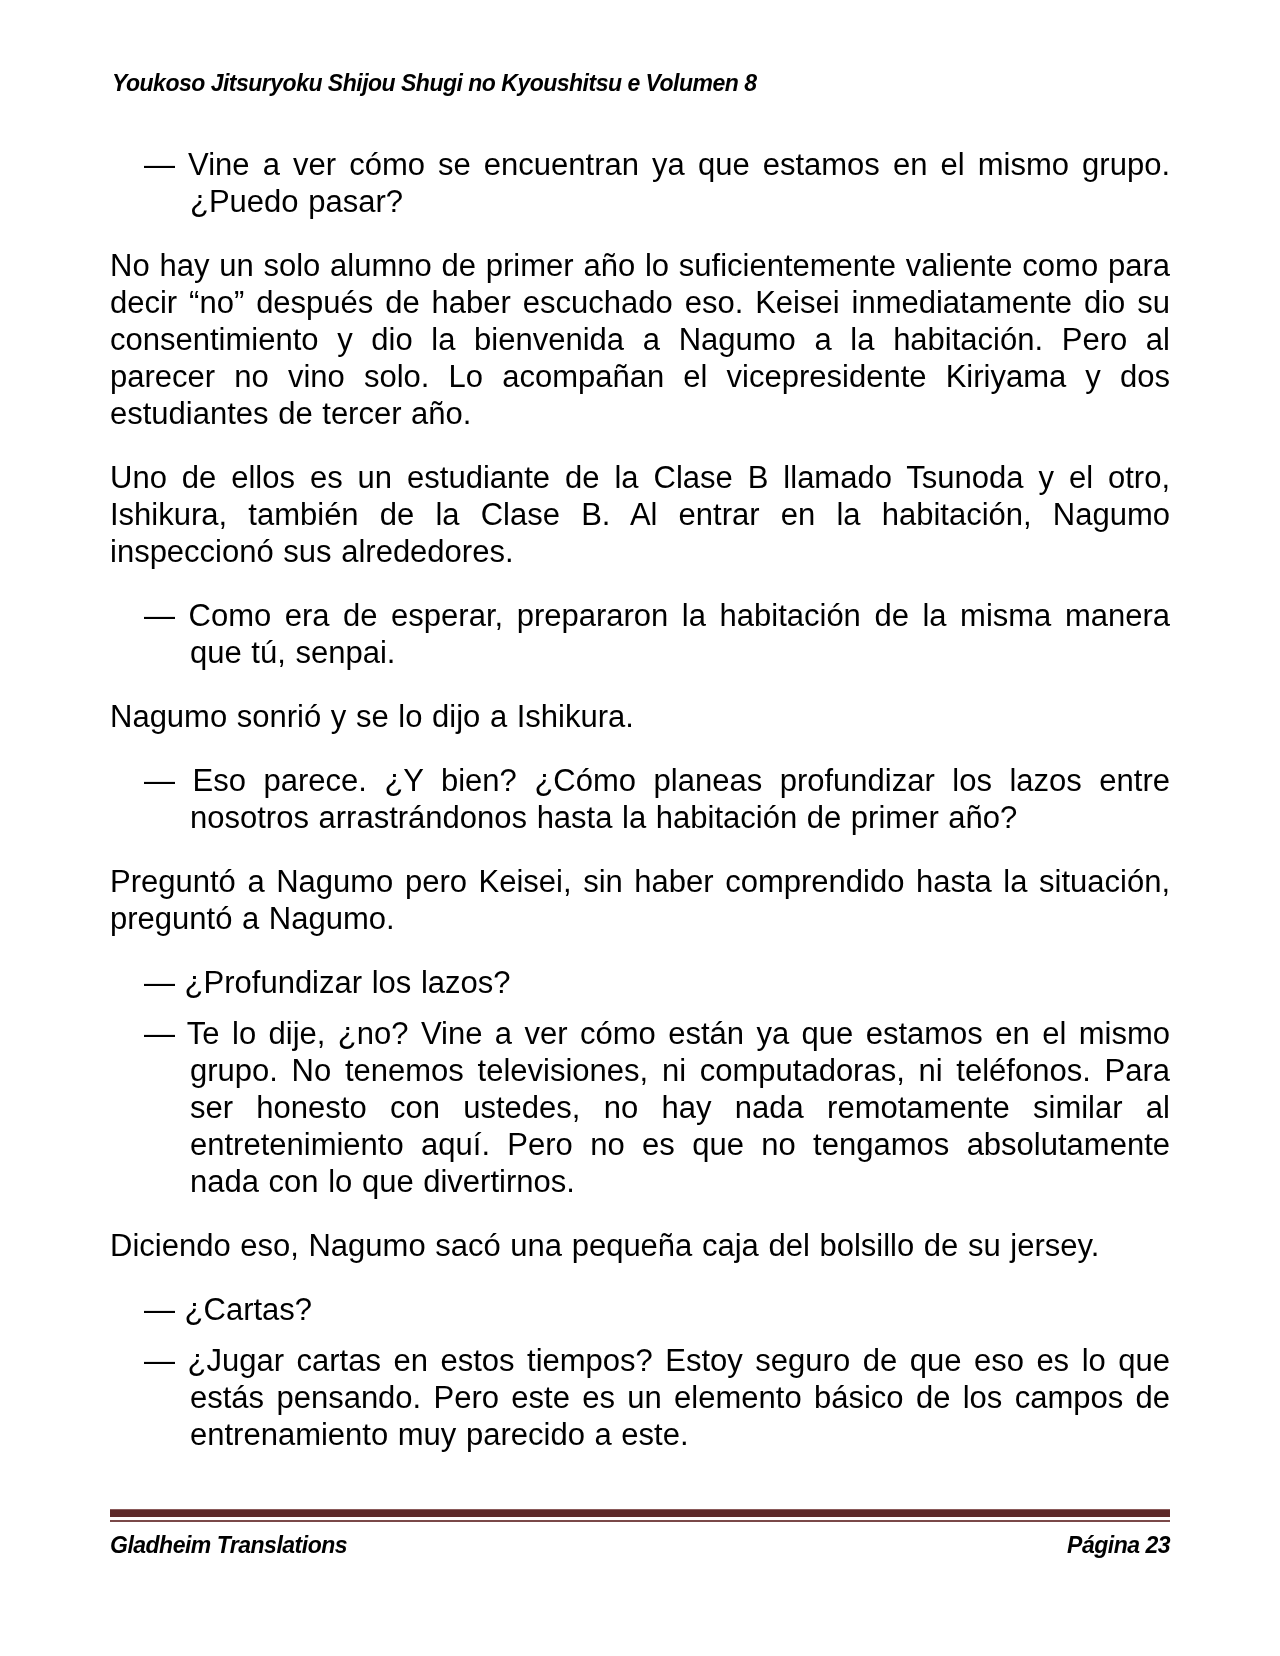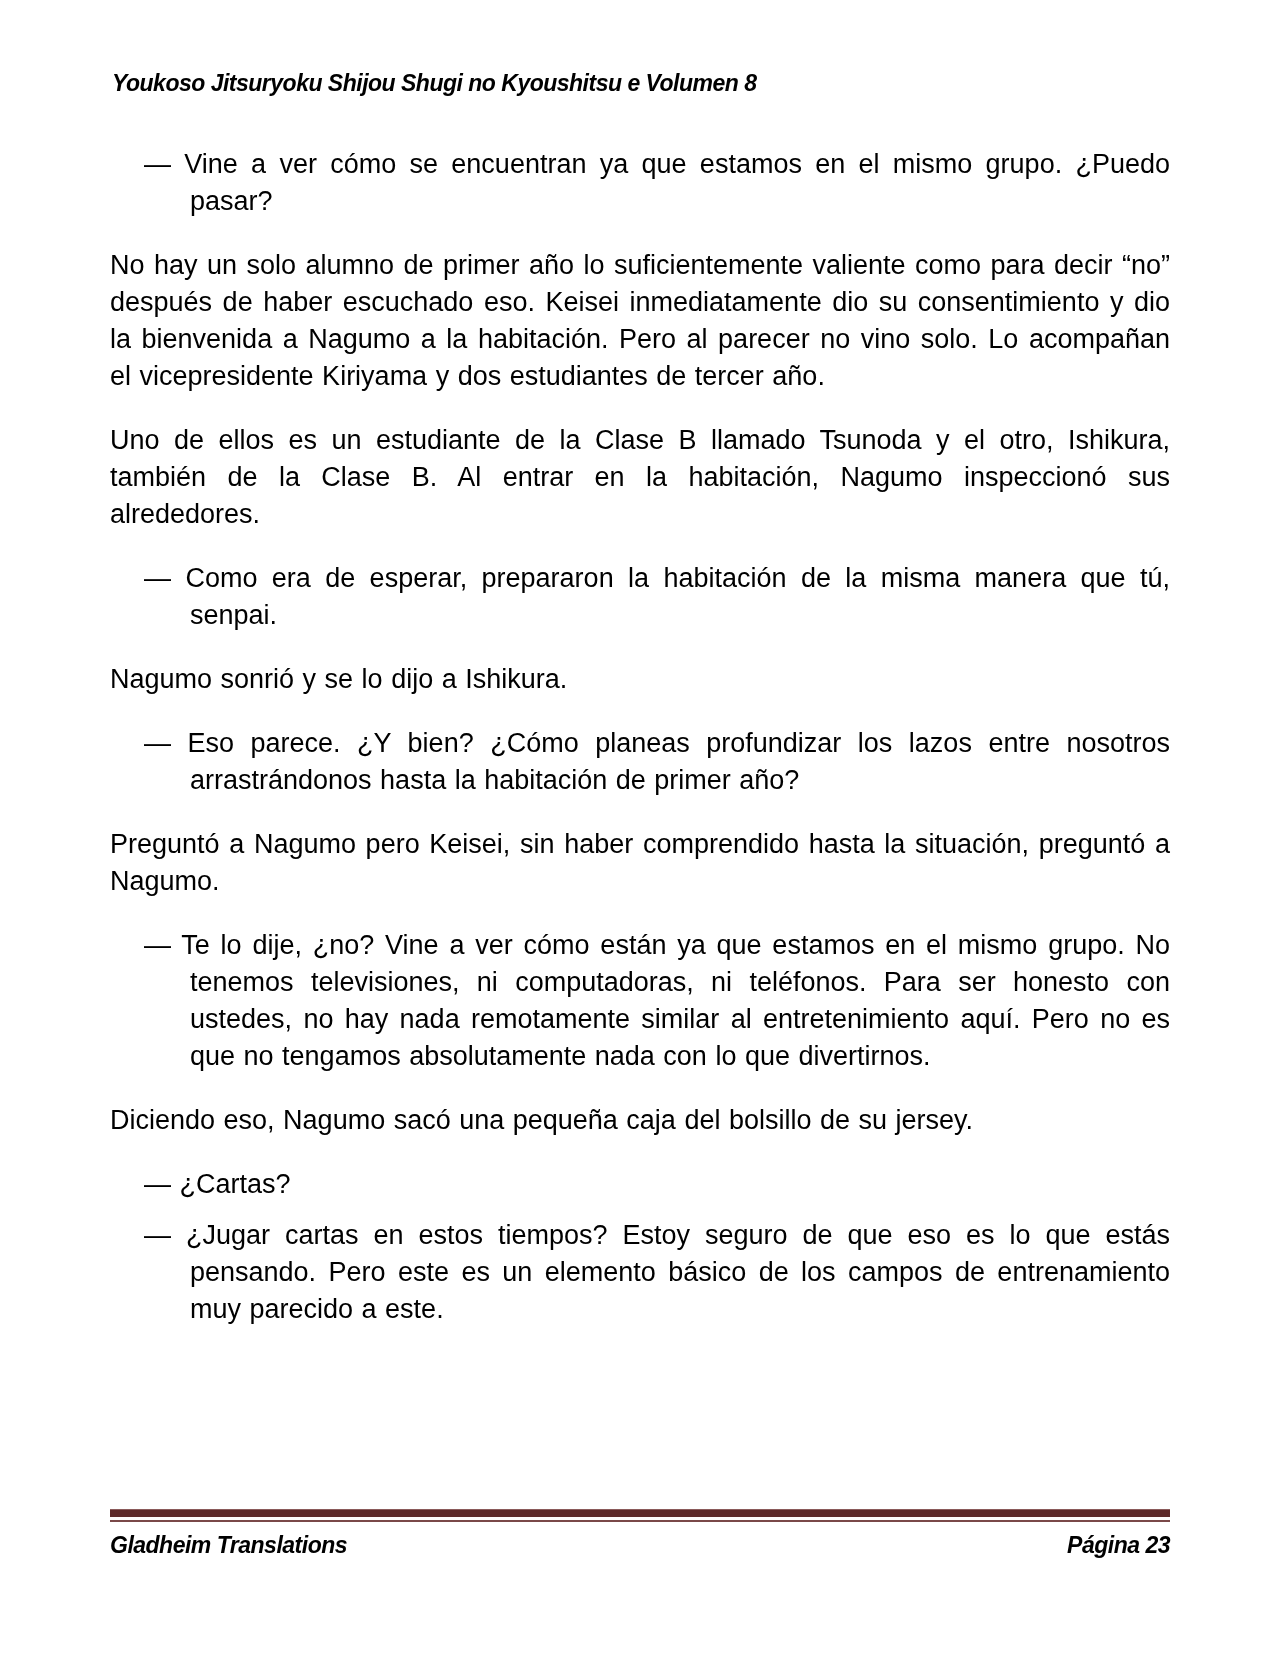--- a/index.html
+++ b/index.html
@@ -29,21 +29,21 @@
     white-space: nowrap;
   }
   .content {
     position: absolute;
     left: 110px;
     top: 146px;
     width: 1060px;
   }
   .para {
     margin: 27px 0 0 0;
-    font-size: 27px;
+    font-size: 31px;
     line-height: 37px;
     color: #000000;
     text-align: justify;
     letter-spacing: 0;
     word-spacing: 1px;
   }
   .para:first-child {
     margin-top: 0;
   }
   .dialogue {
@@ -93,20 +93,21 @@
   <div class="header-title">Youkoso Jitsuryoku Shijou Shugi no Kyoushitsu e Volumen 8</div>
 
   <main class="content">
     <p class="para dialogue">— Vine a ver cómo se encuentran ya que estamos en el mismo grupo. ¿Puedo pasar?</p>
     <p class="para narration">No hay un solo alumno de primer año lo suficientemente valiente como para decir “no” después de haber escuchado eso. Keisei inmediatamente dio su consentimiento y dio la bienvenida a Nagumo a la habitación. Pero al parecer no vino solo. Lo acompañan el vicepresidente Kiriyama y dos estudiantes de tercer año.</p>
     <p class="para narration">Uno de ellos es un estudiante de la Clase B llamado Tsunoda y el otro, Ishikura, también de la Clase B. Al entrar en la habitación, Nagumo inspeccionó sus alrededores.</p>
     <p class="para dialogue">— Como era de esperar, prepararon la habitación de la misma manera que tú, senpai.</p>
     <p class="para narration">Nagumo sonrió y se lo dijo a Ishikura.</p>
     <p class="para dialogue">— Eso parece. ¿Y bien? ¿Cómo planeas profundizar los lazos entre nosotros arrastrándonos hasta la habitación de primer año?</p>
     <p class="para narration">Preguntó a Nagumo pero Keisei, sin haber comprendido hasta la situación, preguntó a Nagumo.</p>
+    <p class="para dialogue">— ¿Profundizar los lazos?</p>
     <p class="para dialogue">— Te lo dije, ¿no? Vine a ver cómo están ya que estamos en el mismo grupo. No tenemos televisiones, ni computadoras, ni teléfonos. Para ser honesto con ustedes, no hay nada remotamente similar al entretenimiento aquí. Pero no es que no tengamos absolutamente nada con lo que divertirnos.</p>
     <p class="para narration">Diciendo eso, Nagumo sacó una pequeña caja del bolsillo de su jersey.</p>
     <p class="para dialogue">— ¿Cartas?</p>
     <p class="para dialogue">— ¿Jugar cartas en estos tiempos? Estoy seguro de que eso es lo que estás pensando. Pero este es un elemento básico de los campos de entrenamiento muy parecido a este.</p>
   </main>
 
   <div class="footer-rule">
     <div class="bar" style="background: rgb(94, 43, 43);"></div>
     <div class="gap"></div>
     <div class="line" style="background: rgb(122, 72, 72);"></div>

